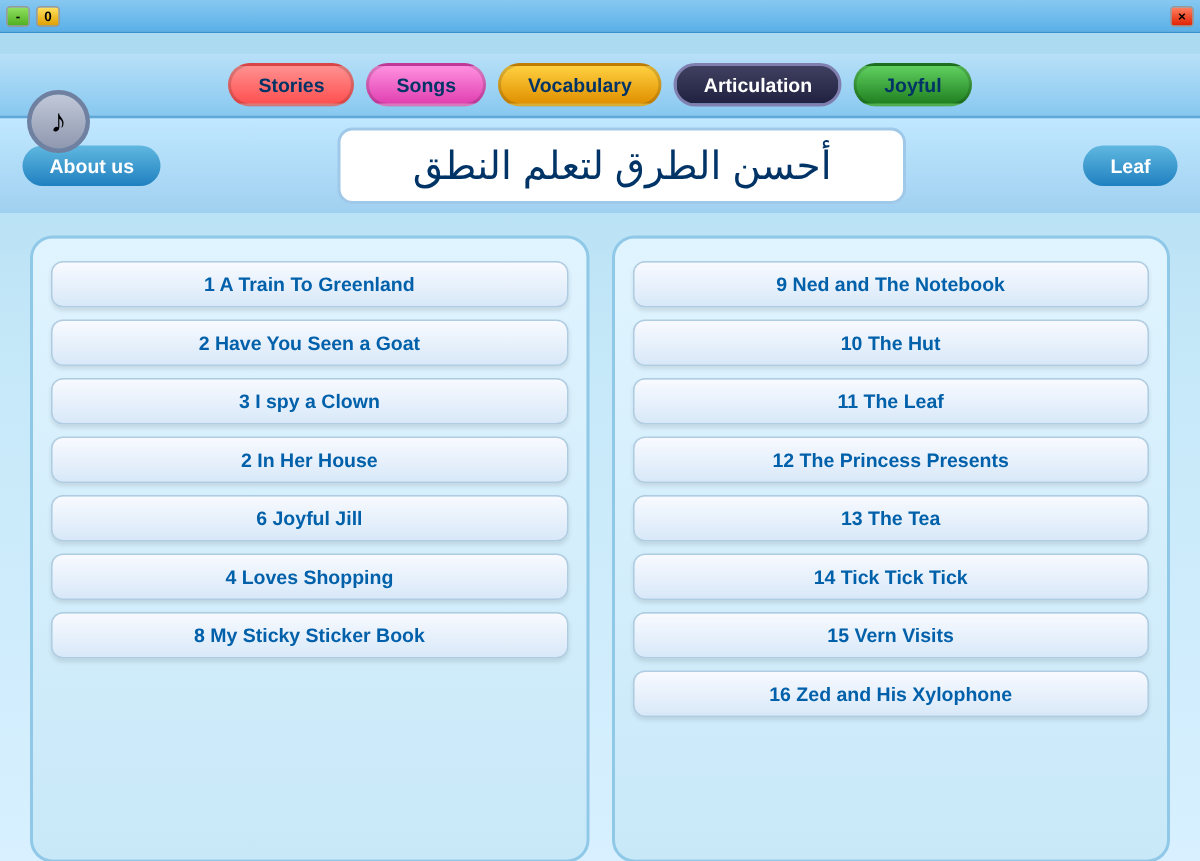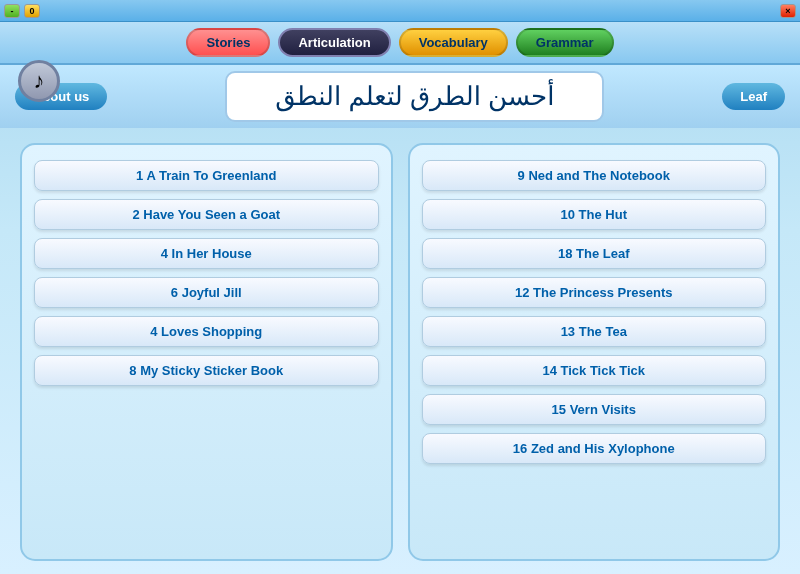--- a/index.html
+++ b/index.html
@@ -48,20 +48,21 @@
 
     
     .nav-bar {
       background: linear-gradient(180deg, #b8e0f8 0%, #88c8f0 100%);
       padding: 6px 10px;
       display: flex;
       align-items: flex-start;
       justify-content: center;
       gap: 8px;
       border-bottom: 2px solid #60a8d8;
+      margin-top: 14px;
     }
     .nav-btn {
       padding: 5px 18px;
       border-radius: 20px;
       border: 2px solid rgba(0,0,0,0.15);
       font-size: 13px;
       font-weight: bold;
       cursor: pointer;
       color: #003366;
     }
@@ -157,43 +158,45 @@
     <div class="tb-btn red">×</div>
   </div>
 </div>
 
 <div class="music-icon-area">
   <span style="font-size:22px;">♪</span>
 </div>
 
 <div class="nav-bar">
   <button class="nav-btn stories">Stories</button>
+  <button class="nav-btn songs">Songs</button>
+  <button class="nav-btn vocabulary">Vocabulary</button>
   <button class="nav-btn articulation">Articulation</button>
-  <button class="nav-btn vocabulary">Vocabulary</button>
-  <button class="nav-btn grammar">Grammar</button>
+  <button class="nav-btn grammar">Joyful</button>
 </div>
 
 <div class="middle-bar">
   <button class="about-btn">About us</button>
   <div class="title-display">أحسن الطرق لتعلم النطق</div>
   <button class="games-btn">Leaf</button>
 </div>
 
 <div class="content-area">
   <div class="list-panel" id="left-panel">
       <button class="story-btn">1 A Train To Greenland</button>
       <button class="story-btn">2 Have You Seen a Goat</button>
-      <button class="story-btn">4 In Her House</button>
+      <button class="story-btn">3 I spy a Clown</button>
+      <button class="story-btn">2 In Her House</button>
       <button class="story-btn">6 Joyful Jill</button>
       <button class="story-btn">4 Loves Shopping</button>
       <button class="story-btn">8 My Sticky Sticker Book</button>
     </div>
   <div class="list-panel" id="right-panel">
       <button class="story-btn">9 Ned and The Notebook</button>
       <button class="story-btn">10 The Hut</button>
-      <button class="story-btn">18 The Leaf</button>
+      <button class="story-btn">11 The Leaf</button>
       <button class="story-btn">12 The Princess Presents</button>
       <button class="story-btn">13 The Tea</button>
       <button class="story-btn">14 Tick Tick Tick</button>
       <button class="story-btn">15 Vern Visits</button>
       <button class="story-btn">16 Zed and His Xylophone</button>
     </div>
 </div>
 
 </body></html>

